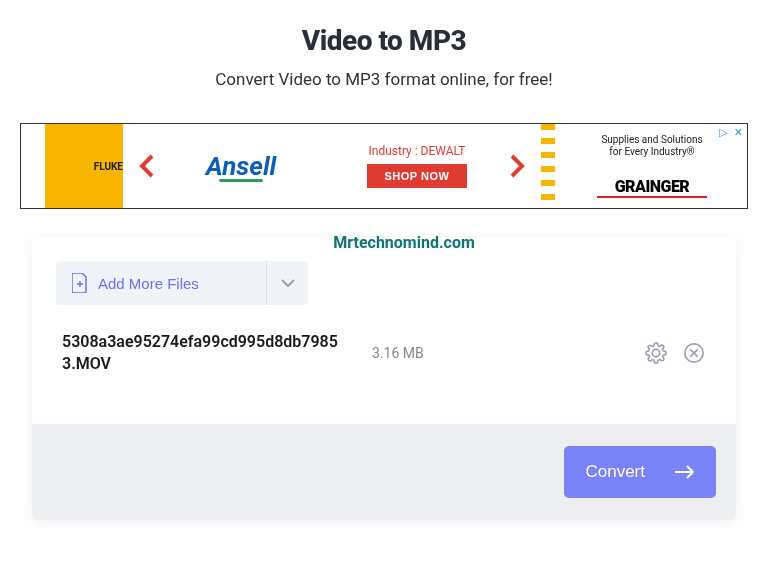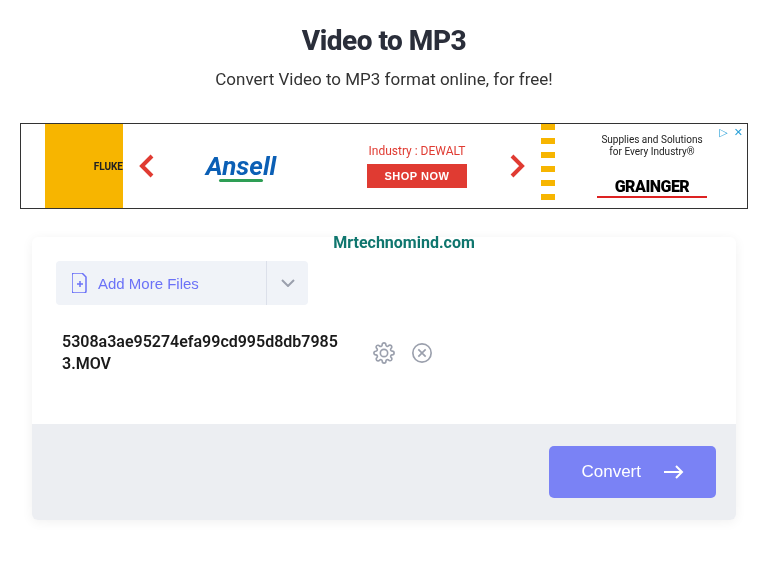--- a/index.html
+++ b/index.html
@@ -185,27 +185,27 @@
       background: #eceef2;
       padding: 22px 20px;
       display: flex;
       justify-content: flex-end;
       border-radius: 0 0 6px 6px;
     }
     .convert-btn {
       background: #7a82f5;
       color: #fff;
       border: none;
-      padding: 16px 32px;
+      padding: 16px 21px;
       border-radius: 5px;
       font-size: 17px;
       font-weight: 500;
       display: flex;
       align-items: center;
-      gap: 23px;
+      gap: 30px;
       cursor: pointer;
     }
   </style>
 </head>
 <body>
 
 <div class="container">
   <h1 class="page-title">Video to MP3</h1>
   <p class="subtitle">Convert Video to MP3 format online, for free!</p>
 
@@ -261,20 +261,21 @@
         </button>
         <div class="add-chevron">
           <svg width="14" height="8" viewBox="0 0 14 8">
               <path d="M1 1 L7 7 L13 1" stroke="#9ba0ad" stroke-width="2" fill="none"></path>
             </svg>
         </div>
       </div>
 
       <div class="file-row">
         <div class="file-name">5308a3ae95274efa99cd995d8db79853.MOV</div>
+        <div class="file-size">3.16 MB</div>
         <div class="file-actions">
           <button class="icon-btn">
             <svg width="22" height="22" viewBox="0 0 24 24">
                 <path fill="none" stroke="#9ba0ad" stroke-width="1.8" d="M12 8a4 4 0 1 0 0 8 4 4 0 0 0 0-8zM19.4 15a1.7 1.7 0 0 0 .3 1.8l.1.1a2 2 0 1 1-2.8 2.8l-.1-.1a1.7 1.7 0 0 0-1.8-.3 1.7 1.7 0 0 0-1 1.5V21a2 2 0 1 1-4 0v-.1a1.7 1.7 0 0 0-1.1-1.5 1.7 1.7 0 0 0-1.8.3l-.1.1a2 2 0 1 1-2.8-2.8l.1-.1a1.7 1.7 0 0 0 .3-1.8 1.7 1.7 0 0 0-1.5-1H3a2 2 0 1 1 0-4h.1a1.7 1.7 0 0 0 1.5-1.1 1.7 1.7 0 0 0-.3-1.8l-.1-.1a2 2 0 1 1 2.8-2.8l.1.1a1.7 1.7 0 0 0 1.8.3H9a1.7 1.7 0 0 0 1-1.5V3a2 2 0 1 1 4 0v.1a1.7 1.7 0 0 0 1 1.5 1.7 1.7 0 0 0 1.8-.3l.1-.1a2 2 0 1 1 2.8 2.8l-.1.1a1.7 1.7 0 0 0-.3 1.8V9a1.7 1.7 0 0 0 1.5 1H21a2 2 0 1 1 0 4h-.1a1.7 1.7 0 0 0-1.5 1z"></path>
               </svg>
           </button>
           <button class="icon-btn">
             <svg width="22" height="22" viewBox="0 0 24 24">
                 <circle cx="12" cy="12" r="10" fill="none" stroke="#9ba0ad" stroke-width="1.8"></circle>
                 <path d="M8 8 L16 16 M16 8 L8 16" stroke="#9ba0ad" stroke-width="1.8"></path>

